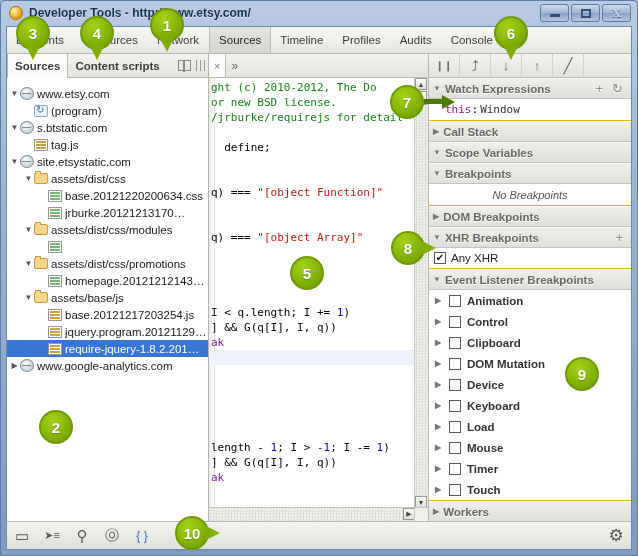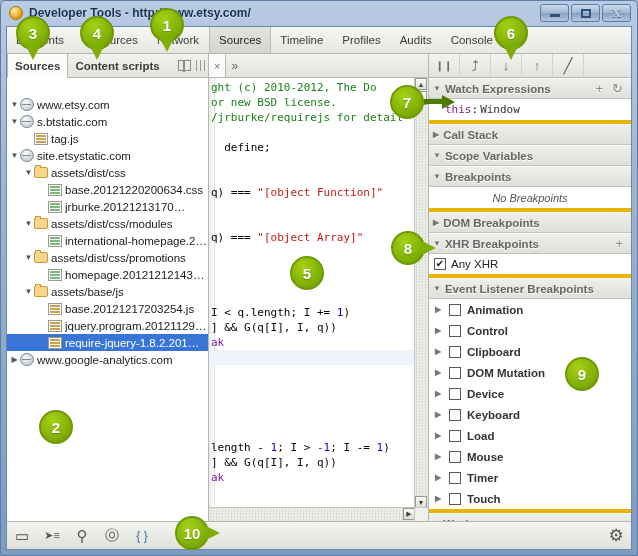--- a/index.html
+++ b/index.html
@@ -98,21 +98,21 @@
   .navtab.selected{
     background:#fbfbf9;
     border-left:1px solid #b9b9b3;border-right:1px solid #b9b9b3;
     border-bottom:1px solid #fbfbf9;margin-bottom:-1px;
   }
   .navicons{margin-left:auto;display:flex;align-items:center;padding-right:3px;gap:5px;}
   .ico-split{width:13px;height:11px;border:1.5px solid #8a8a84;box-sizing:border-box;position:relative;}
   .ico-split:after{content:"";position:absolute;left:4px;top:-1.5px;bottom:-1.5px;width:1.5px;background:#8a8a84;}
   .ico-grip{width:9px;height:11px;background:repeating-linear-gradient(90deg,#9a9a94 0 1.5px,transparent 1.5px 4px);}
 
-  .filetree{flex:1 1 auto;overflow:hidden;padding-top:18px;background:#fff;min-height:0;}
+  .filetree{flex:1 1 auto;overflow:hidden;padding-top:7px;background:#fff;min-height:0;}
   .row{
     display:flex;align-items:center;height:17px;
     font-size:11.5px;color:#1a1a1a;white-space:nowrap;
   }
   .row.selected{background:#3875d7;color:#fff;}
   .tw{width:11px;flex:0 0 11px;text-align:center;font-size:8px;color:#555;}
   .row.selected .tw{color:#fff;}
   .tw.open:before{content:"\25BC";}
   .tw.closed:before{content:"\25B6";}
   .fic{width:14px;height:13px;flex:0 0 14px;margin-right:3px;position:relative;}
@@ -219,21 +219,21 @@
   .sechead{
     height:19px;display:flex;align-items:center;
     background:linear-gradient(180deg,#efefeb,#e0e0da);
     border-bottom:1px solid #c3c3bd;border-top:1px solid #fafaf7;
     font-size:11.5px;font-weight:bold;color:#666;
     padding-left:4px;
     text-shadow:0 1px 0 #fff;
   }
   .sechead .tri{font-size:8px;margin-right:4px;color:#777;}
   .sechead .acts{margin-left:auto;display:flex;gap:9px;padding-right:8px;color:#8a8a84;font-size:13px;font-weight:normal;}
-  .secbody{background:#fff;border-bottom:4px solid #eab308;}
+  .secbody{background:#fff;border-bottom:1px solid #eab308;}
   .watchrow{
     height:21px;display:flex;align-items:center;padding-left:16px;
     font-family:"DejaVu Sans Mono","Liberation Mono",monospace;font-size:11px;
   }
   .watch-key{color:#8b1a8b;}
   .watch-val{color:#333;margin-left:2px;}
   .nobp{
     height:21px;display:flex;align-items:center;justify-content:center;
     font-style:italic;font-size:11px;color:#555;
   }
@@ -331,20 +331,25 @@
               <span class="ico-split"></span>
               <span class="ico-grip"></span>
             </div>
           </div>
           <div class="filetree" id="filetree">
               <div class="row i0">
                 <span class="tw open"></span>
                 <span class="fic domain"></span>
                 <span class="lbl">www.etsy.com</span>
               </div>
+              <div class="row i1">
+                <span class="tw"></span>
+                <span class="fic prog"></span>
+                <span class="lbl">(program)</span>
+              </div>
               <div class="row i0">
                 <span class="tw open"></span>
                 <span class="fic domain"></span>
                 <span class="lbl">s.btstatic.com</span>
               </div>
               <div class="row i1">
                 <span class="tw"></span>
                 <span class="fic doc js"></span>
                 <span class="lbl">tag.js</span>
               </div>
@@ -369,21 +374,20 @@
                 <span class="lbl">jrburke.20121213170…</span>
               </div>
               <div class="row i1">
                 <span class="tw open"></span>
                 <span class="fic folder"></span>
                 <span class="lbl">assets/dist/css/modules</span>
               </div>
               <div class="row i2">
                 <span class="tw"></span>
                 <span class="fic doc css"></span>
-                <span class="lbl">international-homepage.2…</span>
               </div>
               <div class="row i1">
                 <span class="tw open"></span>
                 <span class="fic folder"></span>
                 <span class="lbl">assets/dist/css/promotions</span>
               </div>
               <div class="row i2">
                 <span class="tw"></span>
                 <span class="fic doc css"></span>
                 <span class="lbl">homepage.20121212143…</span>

